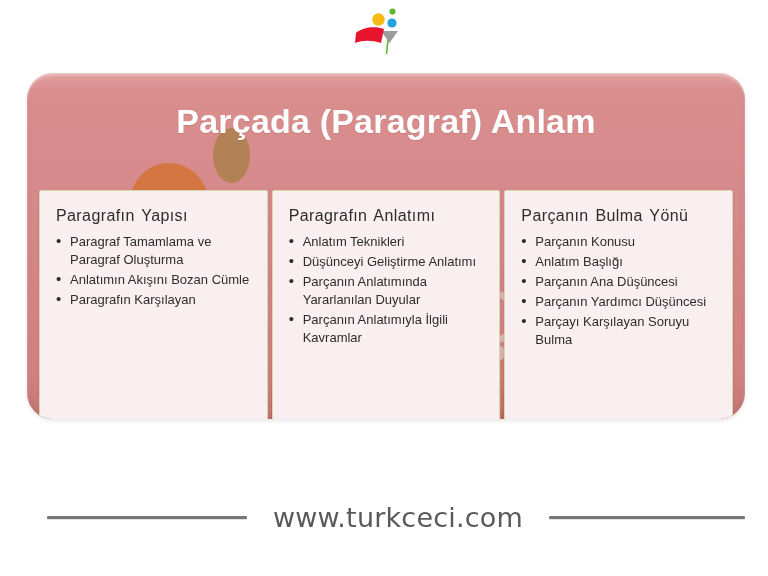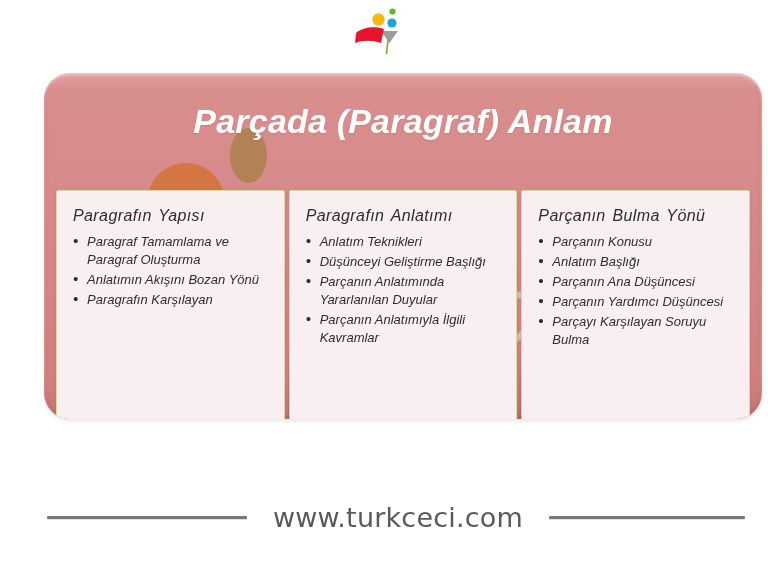--- a/index.html
+++ b/index.html
@@ -30,38 +30,37 @@
   .logo {
     position: relative;
     width: 62px;
     height: 50px;
   }
   .logo svg { display: block; }
 
   
   .panel {
     position: absolute;
-    left: 44px;
+    left: 27px;
     top: 73px;
     width: 718px;
     height: 346px;
     border-radius: 26px;
     background:
       linear-gradient(180deg,
         #e2a0a0 0%,
         #d98e8e 5%,
         #d6898a 40%,
         #d0807f 88%,
         #c57878 100%);
     box-shadow:
       inset 0 2px 3px rgba(255,255,255,0.45),
       inset 0 -3px 5px rgba(150,80,80,0.30),
       0 2px 4px rgba(0,0,0,0.10);
     overflow: hidden;
-    font-style: italic;
   }
 
   
   .blob-brown {
     position: absolute;
     left: 186px;
     top: 55px;
     width: 37px;
     height: 55px;
     border-radius: 50% / 50%;
@@ -235,30 +234,30 @@
 
   <div class="wisp wisp-1"></div>
   <div class="wisp wisp-2"></div>
 
   <div class="cards">
 
     <div class="card">
       <div class="card-title">Paragrafın Yapısı</div>
       <ul>
         <li>Paragraf Tamamlama ve Paragraf Oluşturma</li>
-        <li>Anlatımın Akışını Bozan Yönü</li>
+        <li>Anlatımın Akışını Bozan Cümle</li>
         <li>Paragrafın Karşılayan</li>
       </ul>
     </div>
 
     <div class="card">
       <div class="card-title">Paragrafın Anlatımı</div>
       <ul>
         <li>Anlatım Teknikleri</li>
-        <li>Düşünceyi Geliştirme Başlığı</li>
+        <li>Düşünceyi Geliştirme Anlatımı</li>
         <li>Parçanın Anlatımında Yararlanılan Duyular</li>
         <li>Parçanın Anlatımıyla İlgili Kavramlar</li>
       </ul>
     </div>
 
     <div class="card">
       <div class="card-title">Parçanın Bulma Yönü</div>
       <ul>
         <li>Parçanın Konusu</li>
         <li>Anlatım Başlığı</li>

